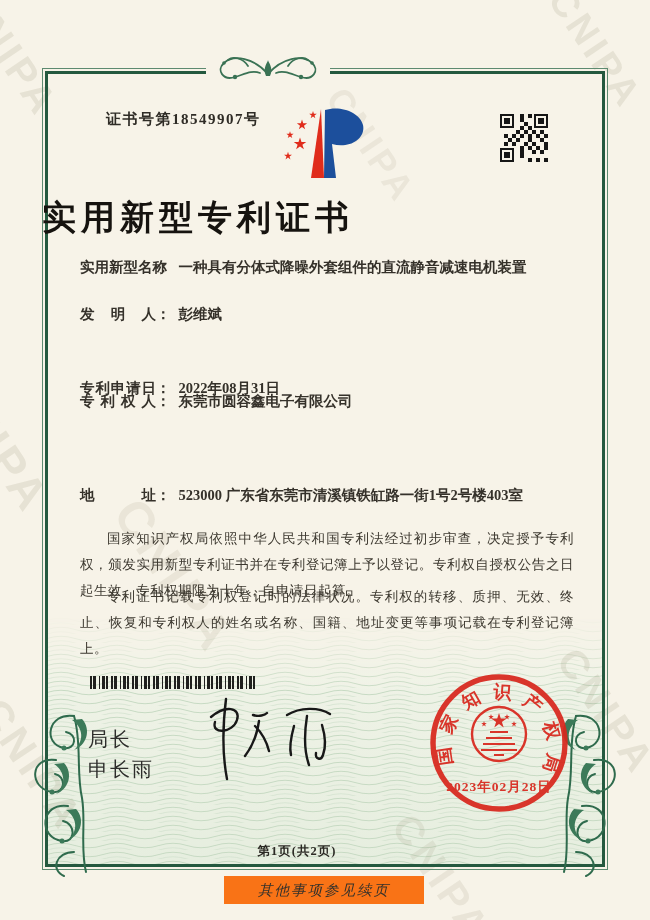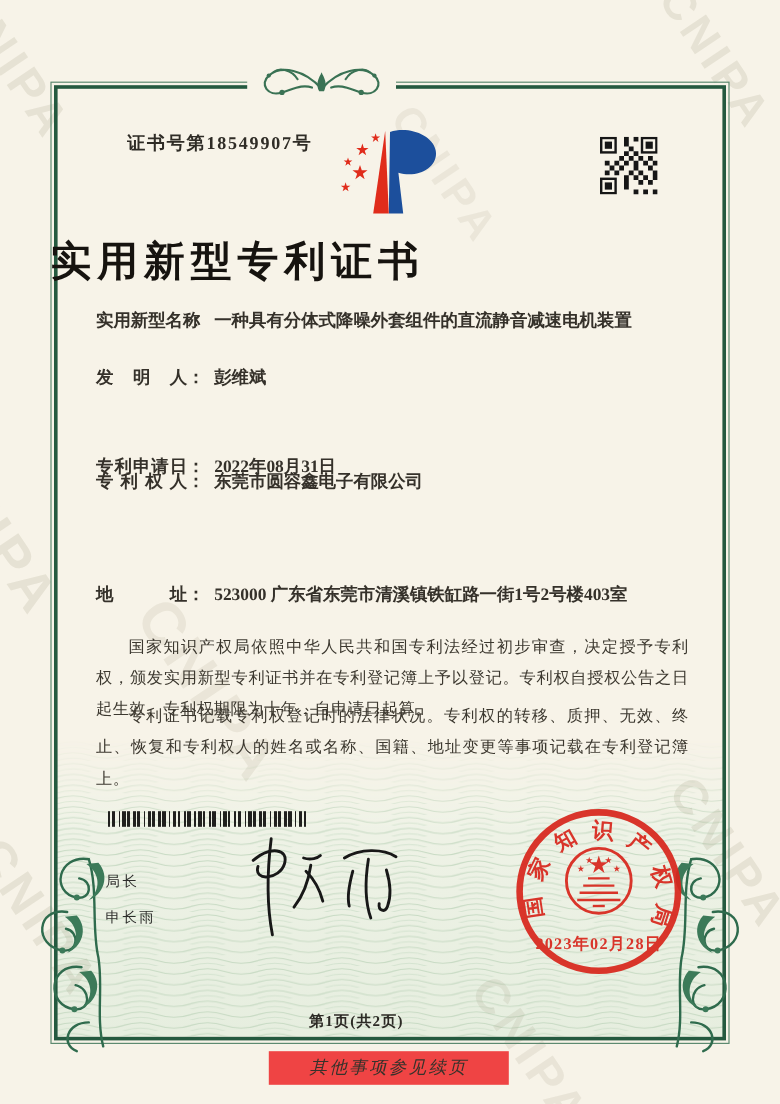--- a/index.html
+++ b/index.html
@@ -36,28 +36,28 @@
   .para{position:absolute;left:80px;width:494px;font-size:13.5px;line-height:26px;
         color:#3c382f;text-indent:2em;letter-spacing:.5px;
         text-align:justify;z-index:5;}
   
   .barcode{position:absolute;left:90px;top:676px;width:168px;height:13px;z-index:5;
     background:repeating-linear-gradient(90deg,#20201e 0 2px,transparent 2px 3px,
       #20201e 3px 6px,transparent 6px 9px,#20201e 9px 10px,transparent 10px 12px,
       #20201e 12px 15px,transparent 15px 16px,#20201e 16px 18px,transparent 18px 21px);}
   
   .gov{position:absolute;left:88px;font-family:"Liberation Sans",sans-serif;
-       font-size:12px;color:#2d2d2b;letter-spacing:2px;z-index:5;}
+       font-size:20px;color:#2d2d2b;letter-spacing:2px;z-index:5;}
   .sig{position:absolute;left:195px;top:693px;z-index:5;}
   .seal{position:absolute;left:428px;top:672px;z-index:6;opacity:.93;}
   
   .pageno{position:absolute;left:42px;right:98px;top:843px;text-align:center;
           font-size:12.5px;font-weight:700;letter-spacing:1px;color:#2c2a25;z-index:5;}
   .note{position:absolute;left:224px;top:876px;width:200px;height:28px;line-height:28px;
-        background:#ef4444;text-align:center;font-size:14.5px;font-style:italic;
+        background:#f97316;text-align:center;font-size:14.5px;font-style:italic;
         letter-spacing:2px;color:#36322b;z-index:5;}
 </style>
 </head>
 <body>
 
 <div class="page">
 
   <span class="wm" style="left:-12px;top:-18px;font-size:40px;">CNIPA</span>
   <span class="wm" style="left:575px;top:-20px;font-size:38px;">CNIPA</span>
   <span class="wm" style="left:352px;top:80px;font-size:36px;color:rgba(150,140,112,.12);">CNIPA</span>

